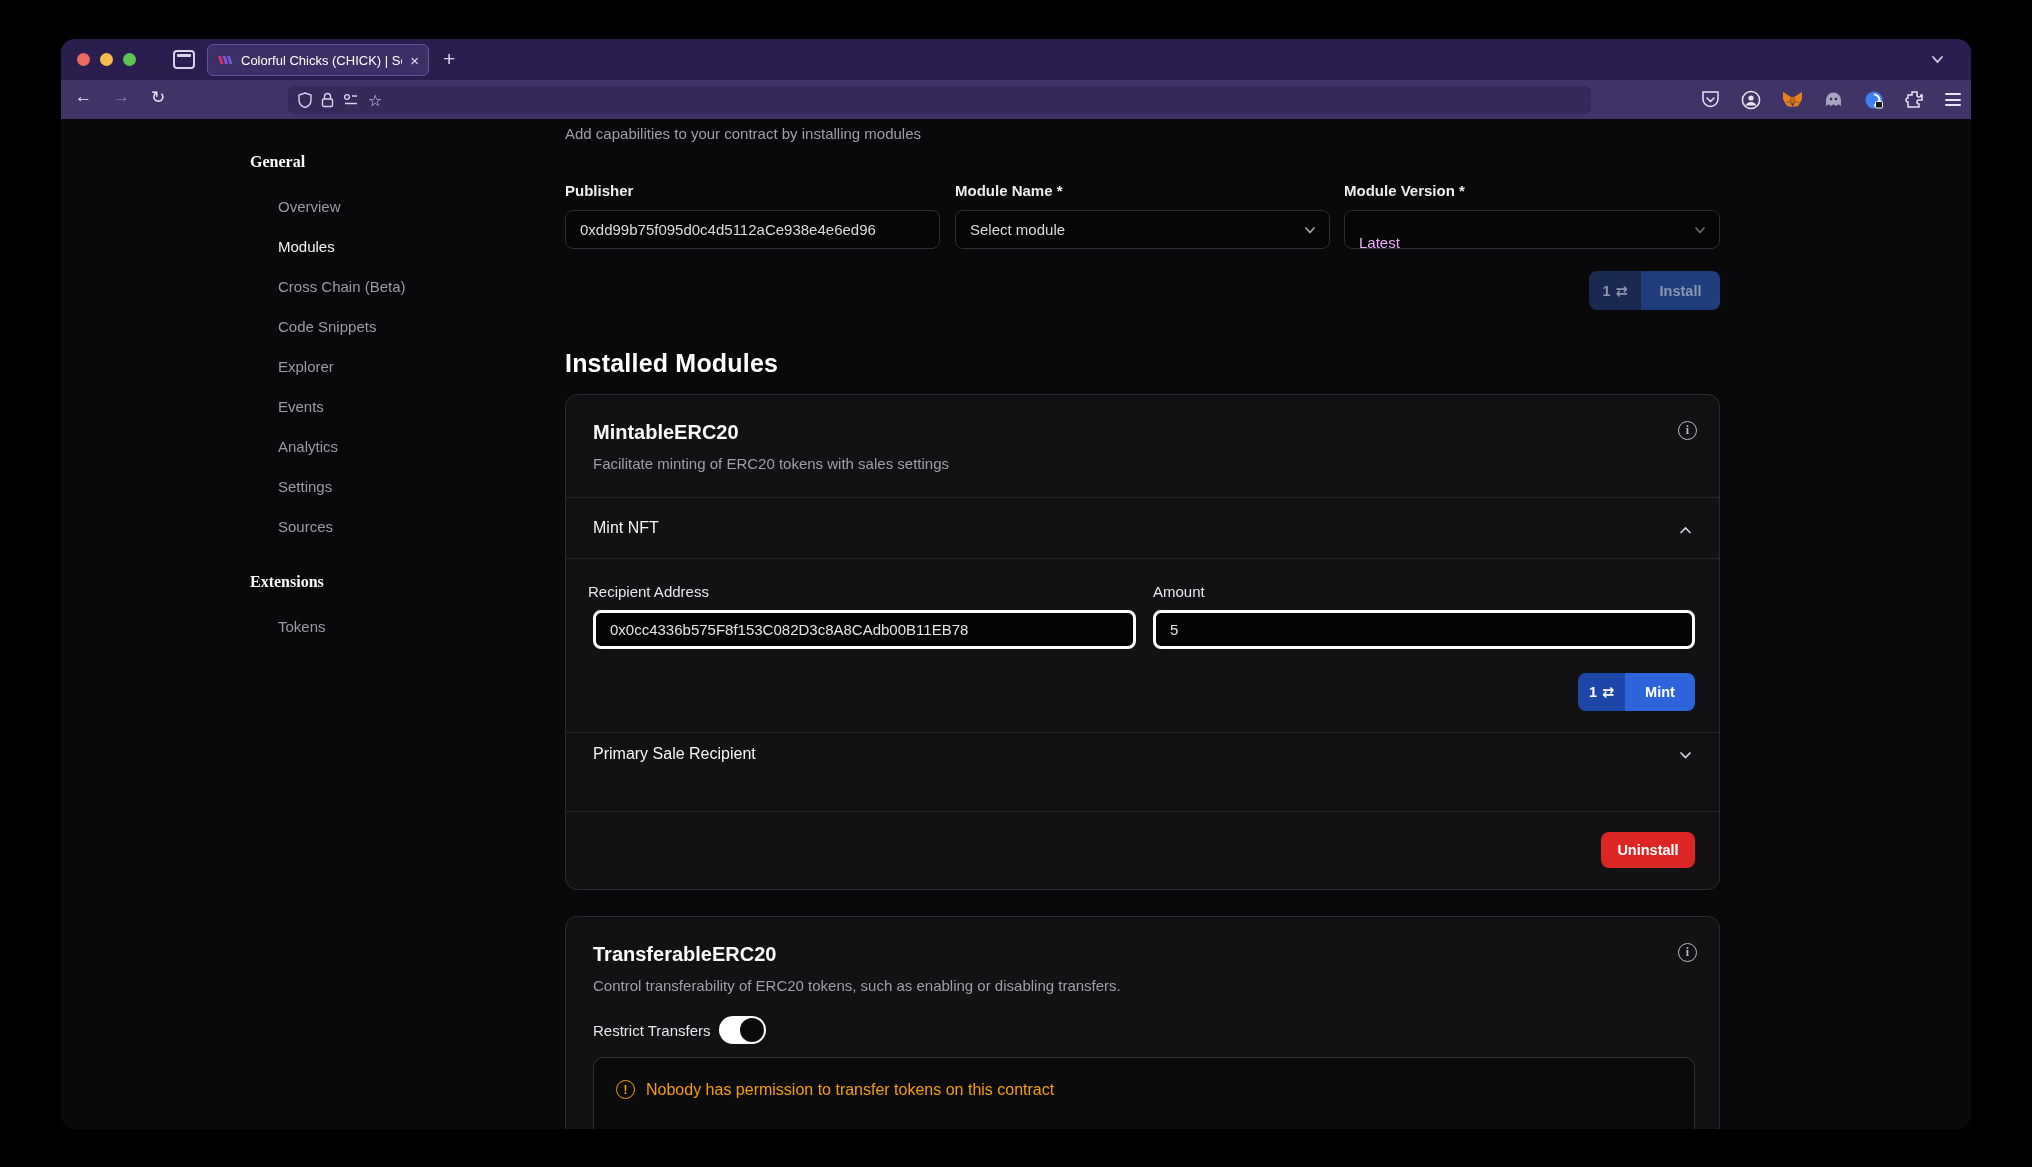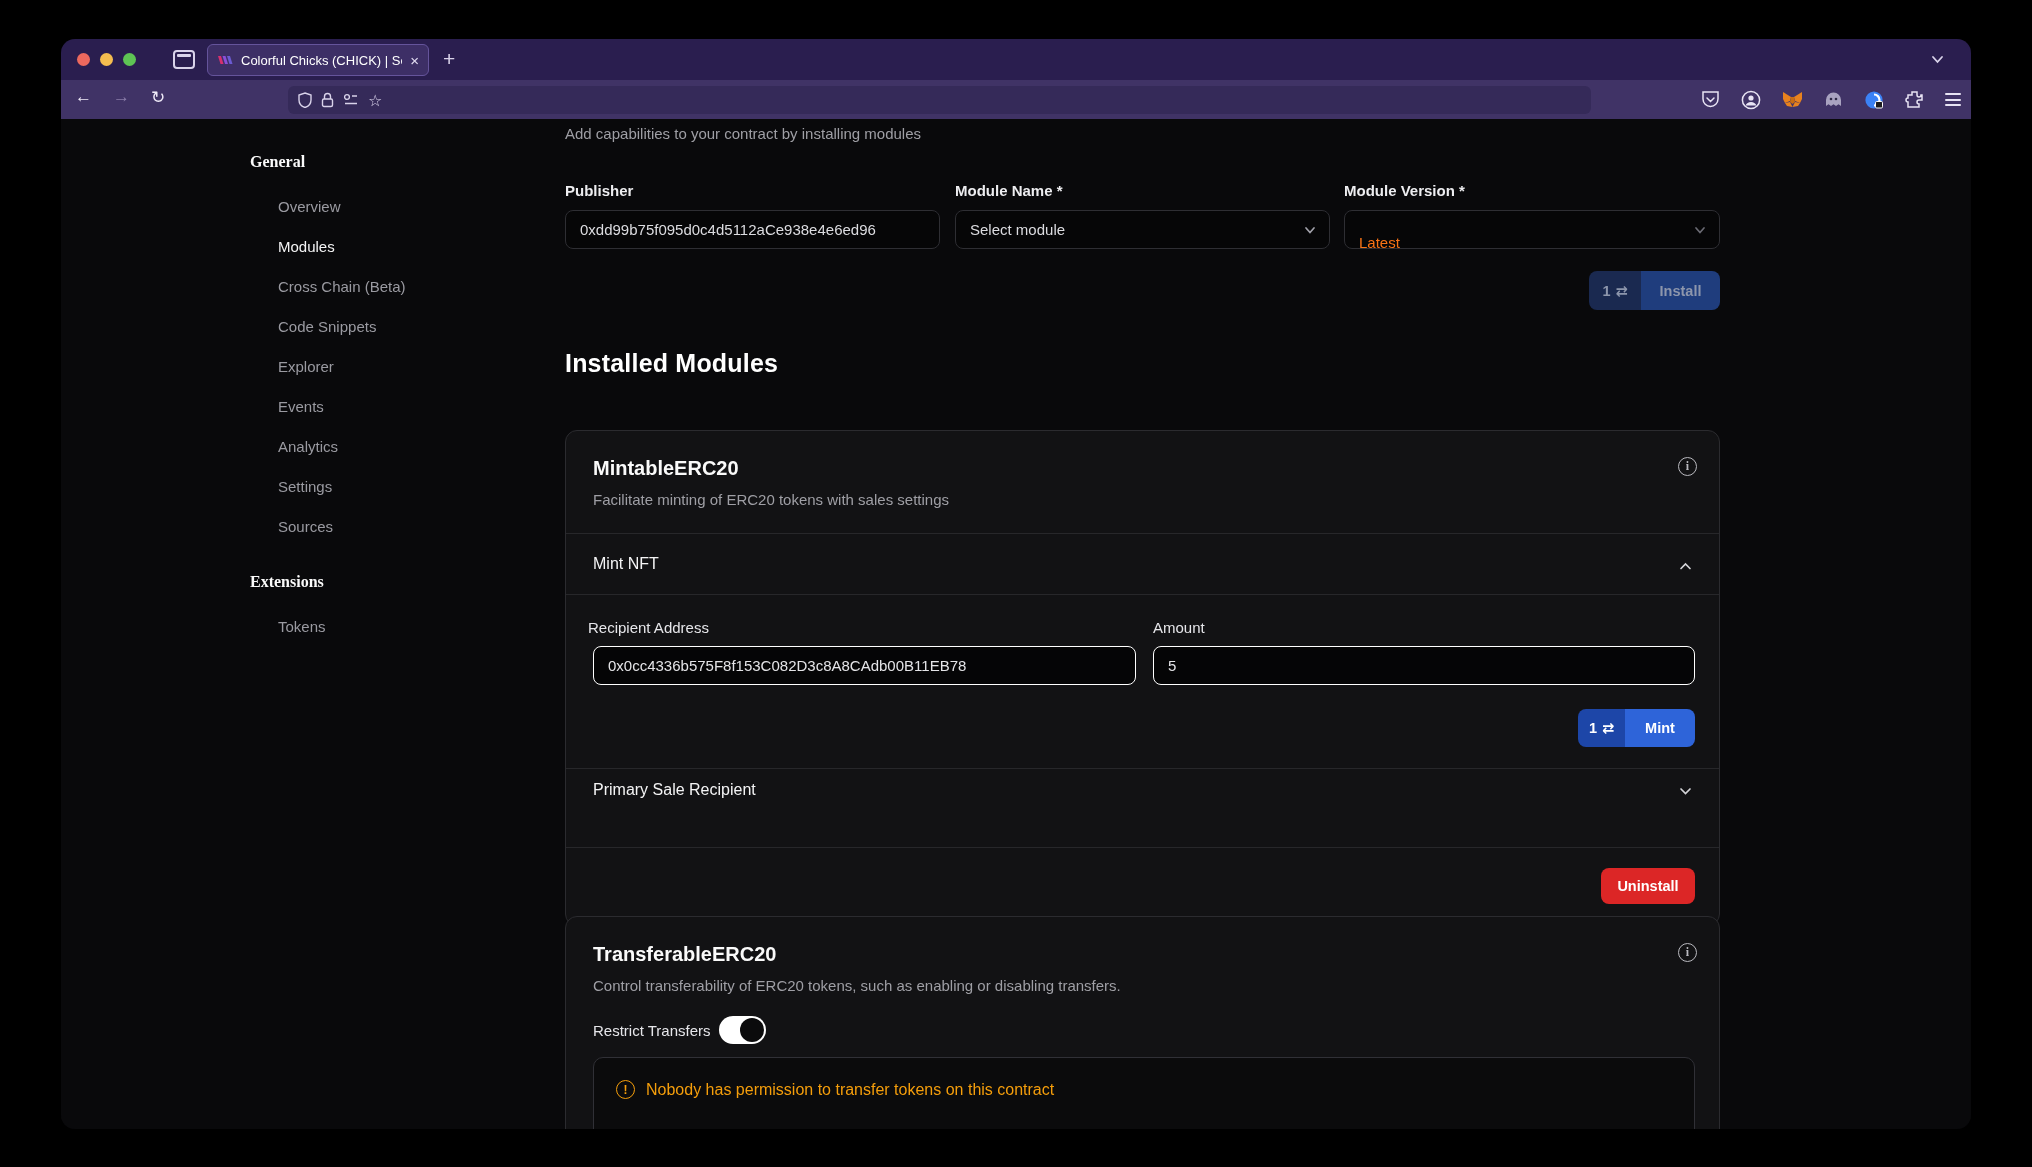--- a/index.html
+++ b/index.html
@@ -40,42 +40,42 @@
   .side-item.active { color:#f4f4f5; }
   .side-gap { height:26px; }
 
   .main { position:absolute; left:504px; top:0; width:1155px; height:100%; }
   .intro { position:absolute; top:6px; left:0; font-size:15px; color:#9f9fa5; }
 
   .f-label { position:absolute; top:63px; font-size:15px; font-weight:600; color:#ededf0; }
   .field { position:absolute; top:91px; height:39px; border-radius:8px; background:#060607; border:1px solid #2e2e33; display:flex; align-items:center; padding:0 14px; font-size:15px; color:#dcdce0; }
   input.field { color:#dcdce0; outline:none; }
   .select-chev { position:absolute; right:12px; }
-  .sel-dim { color:#f97316;margin-top:25px; }
+  .sel-dim { color:#f0abfc;margin-top:25px; }
 
   .splitbtn { position:absolute; display:flex; border-radius:8px; overflow:hidden; font-size:14.5px; font-weight:600; }
   .splitbtn .seg-count { display:flex; align-items:center; justify-content:center; gap:5px; }
   .install-btn { top:152px; left:1024px; width:131px; height:39px; color:#8d96ac; }
   .install-btn .seg-count { width:52px; background:#1a2950; }
   .install-btn .seg-main { flex:1; display:flex; align-items:center; justify-content:center; background:#1f3d7d; }
 
   .h2 { position:absolute; top:230px; left:0; font-size:25px; font-weight:700; color:#fff; letter-spacing:.2px; }
 
   .card { position:absolute; left:0; width:1155px; background:#121214; border:1px solid #2b2b2f; border-radius:12px; }
-  .card1 { top:275px; height:496px;margin-top:36px; }
+  .card1 { top:275px; height:496px; }
   .card2 { top:797px; height:420px; }
   .card-title { position:absolute; left:27px; top:26px; font-size:20px; font-weight:700; color:#fafafa; }
   .card-desc { position:absolute; left:27px; top:60px; font-size:15px; color:#9f9fa5; }
   .info-ic { position:absolute; right:22px; top:26px; width:19px; height:19px; border:1.4px solid #b9b9bf; border-radius:50%; color:#b9b9bf; font-size:12px; font-weight:700; display:flex; align-items:center; justify-content:center; font-family:"Liberation Serif","DejaVu Serif",serif; }
   .divider { position:absolute; left:0; right:0; height:1px; background:#27272a; }
   .acc-label { position:absolute; left:27px; font-size:16px; font-weight:500; color:#f4f4f5; }
   .acc-chev { position:absolute; right:26px; }
 
   .in-label { position:absolute; font-size:15px; font-weight:500; color:#e6e6ea; }
-  .in-field { position:absolute; top:215px; height:39px; background:#050506; border:1px solid #ffffff; border-radius:8px; color:#e4e4e7; font-size:15px; padding:0 14px; outline:none; }
+  .in-field { position:absolute; top:215px; height:39px; background:#050506; border:3px solid #ffffff; border-radius:8px; color:#e4e4e7; font-size:15px; padding:0 14px; outline:none; }
 
   .mint-btn { left:1012px; top:278px; width:117px; height:38px; color:#fff; }
   .mint-btn .seg-count { width:47px; background:#1d46a8; }
   .mint-btn .seg-main { flex:1; display:flex; align-items:center; justify-content:center; background:#2e64d9; }
 
   .uninstall-btn { position:absolute; left:1035px; top:437px; width:94px; height:36px; background:#dc2626; border:none; border-radius:8px; color:#fff; font-size:14.5px; font-weight:600; }
 
   .restrict-label { position:absolute; left:27px; top:105px; font-size:15px; font-weight:500; color:#e6e6ea; }
   .toggle { position:absolute; left:153px; top:99px; width:47px; height:28px; background:#fff; border-radius:14px; }
   .toggle .knob { position:absolute; right:2px; top:2px; width:24px; height:24px; border-radius:50%; background:#0b0b0c; }

